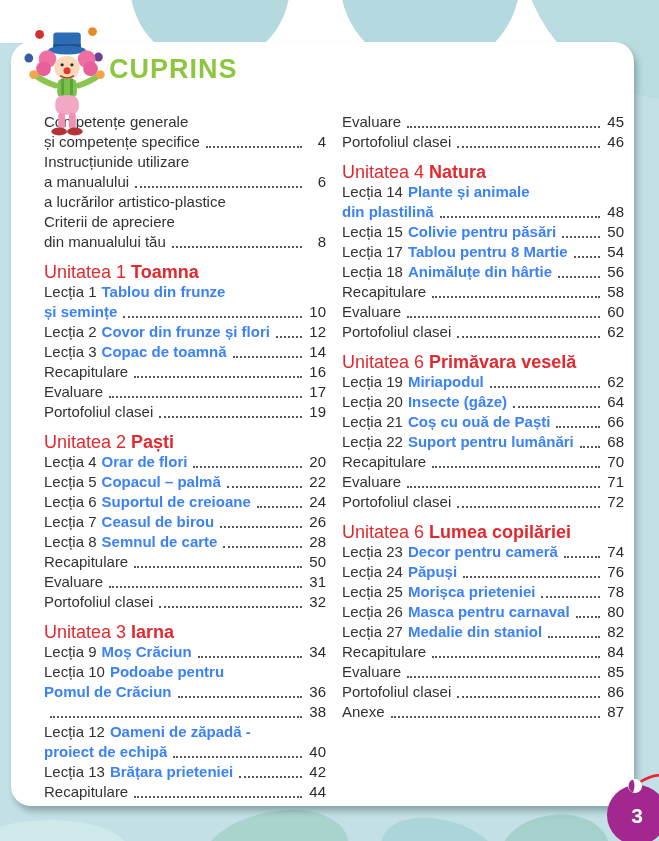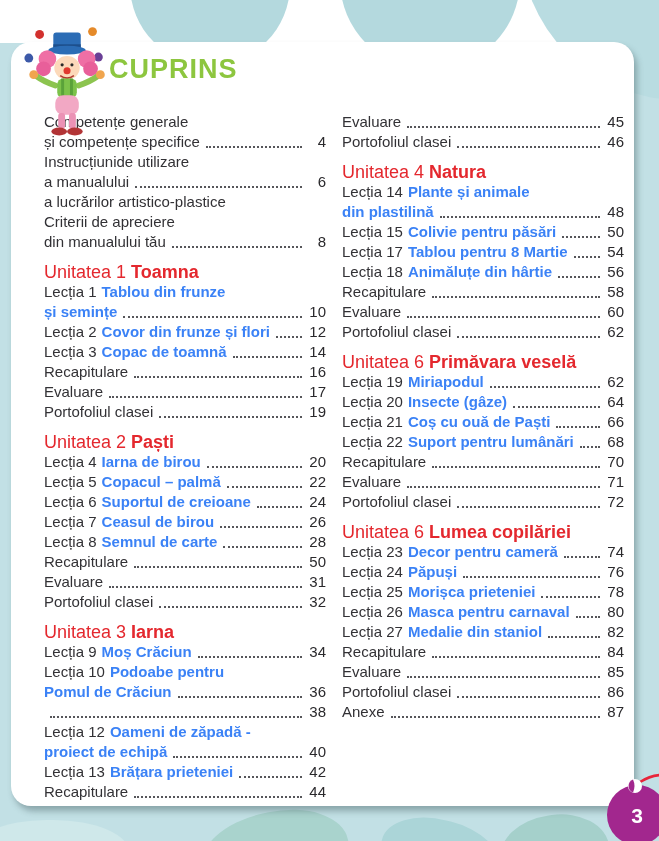--- a/index.html
+++ b/index.html
@@ -144,21 +144,21 @@
                 <span class="line-text"><span class="t-normal">Portofoliul clasei</span></span>
                 <span class="dots"></span>
                 <span class="pageno">19</span>
               </div>
             </div>
           </div>
           <div class="section">
             <div class="heading"><span class="h-normal">Unitatea 2</span><span class="h-bold">Paști</span></div>
             <div class="entry">
               <div class="line last">
-                <span class="line-text"><span class="t-normal">Lecția 4</span><span class="t-bold">Iarna de birou</span></span>
+                <span class="line-text"><span class="t-normal">Lecția 4</span><span class="t-bold">Orar de flori</span></span>
                 <span class="dots"></span>
                 <span class="pageno">20</span>
               </div>
             </div>
             <div class="entry">
               <div class="line last">
                 <span class="line-text"><span class="t-normal">Lecția 5</span><span class="t-bold">Copacul – palmă</span></span>
                 <span class="dots"></span>
                 <span class="pageno">22</span>
               </div>

